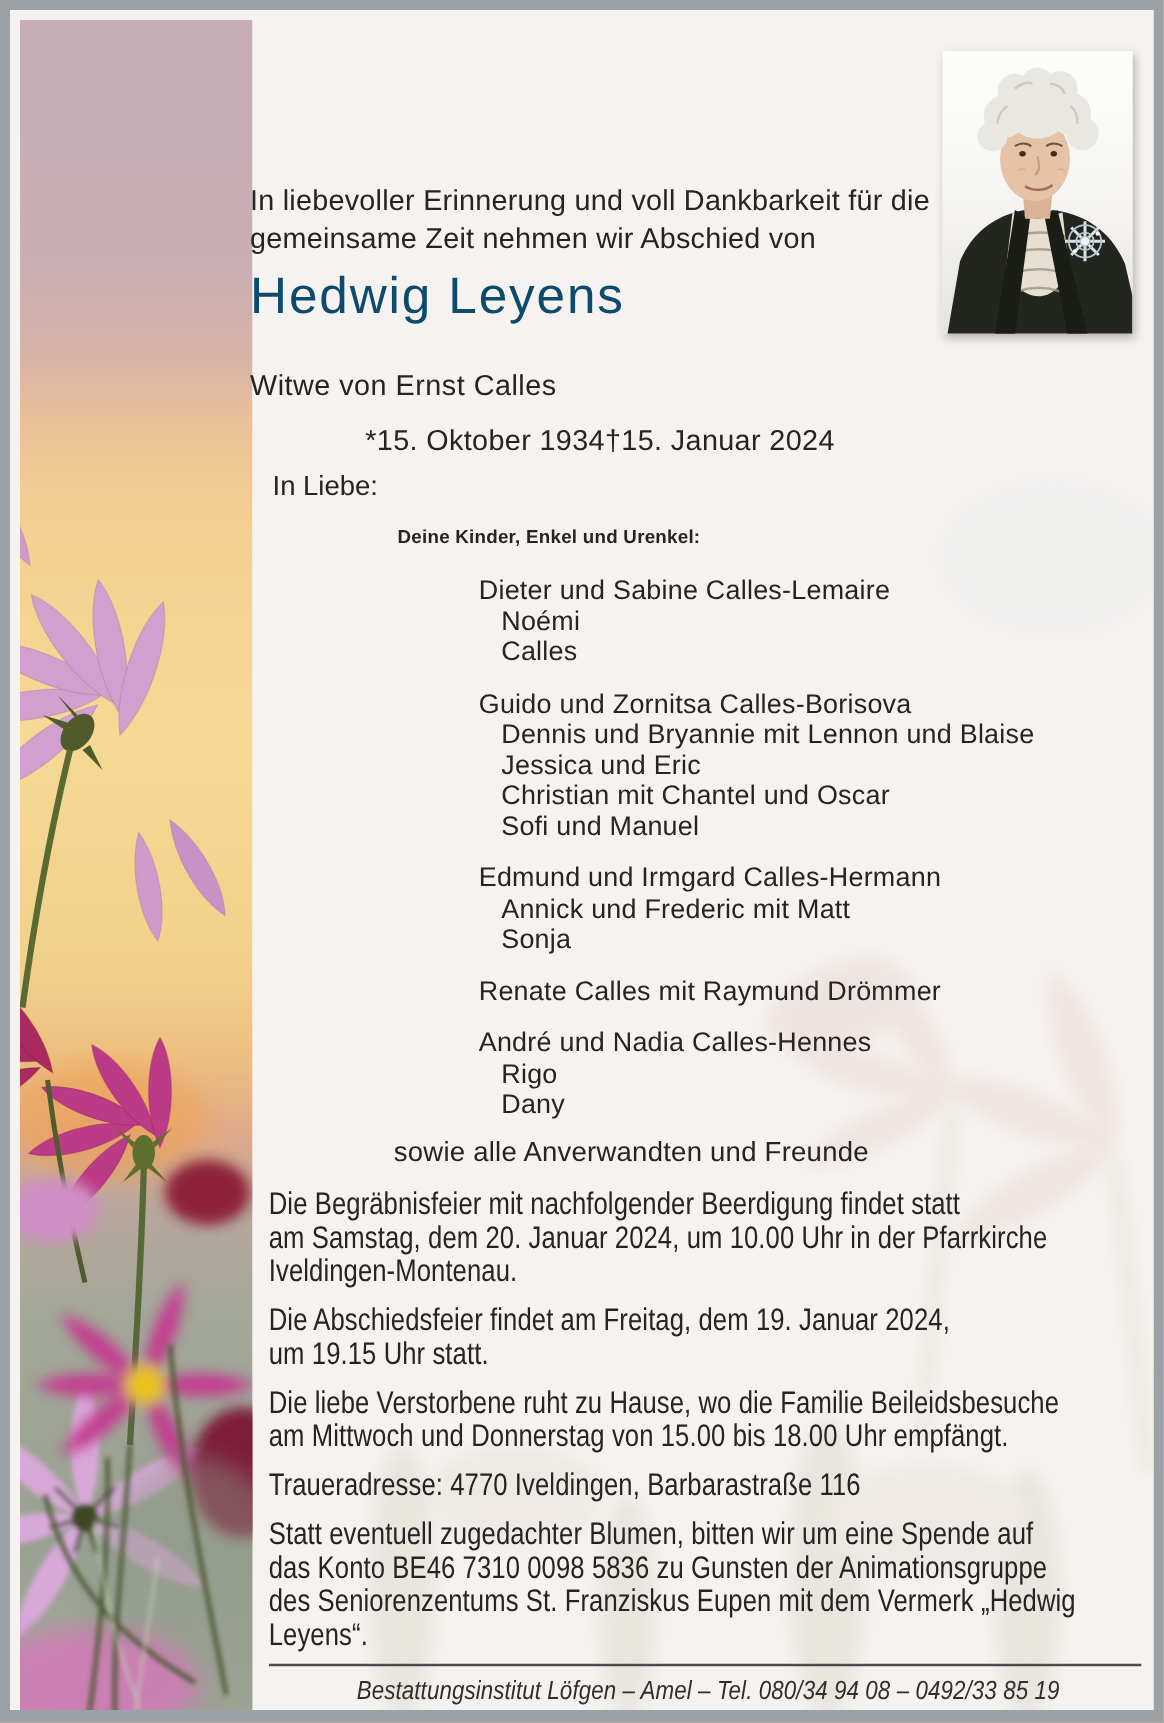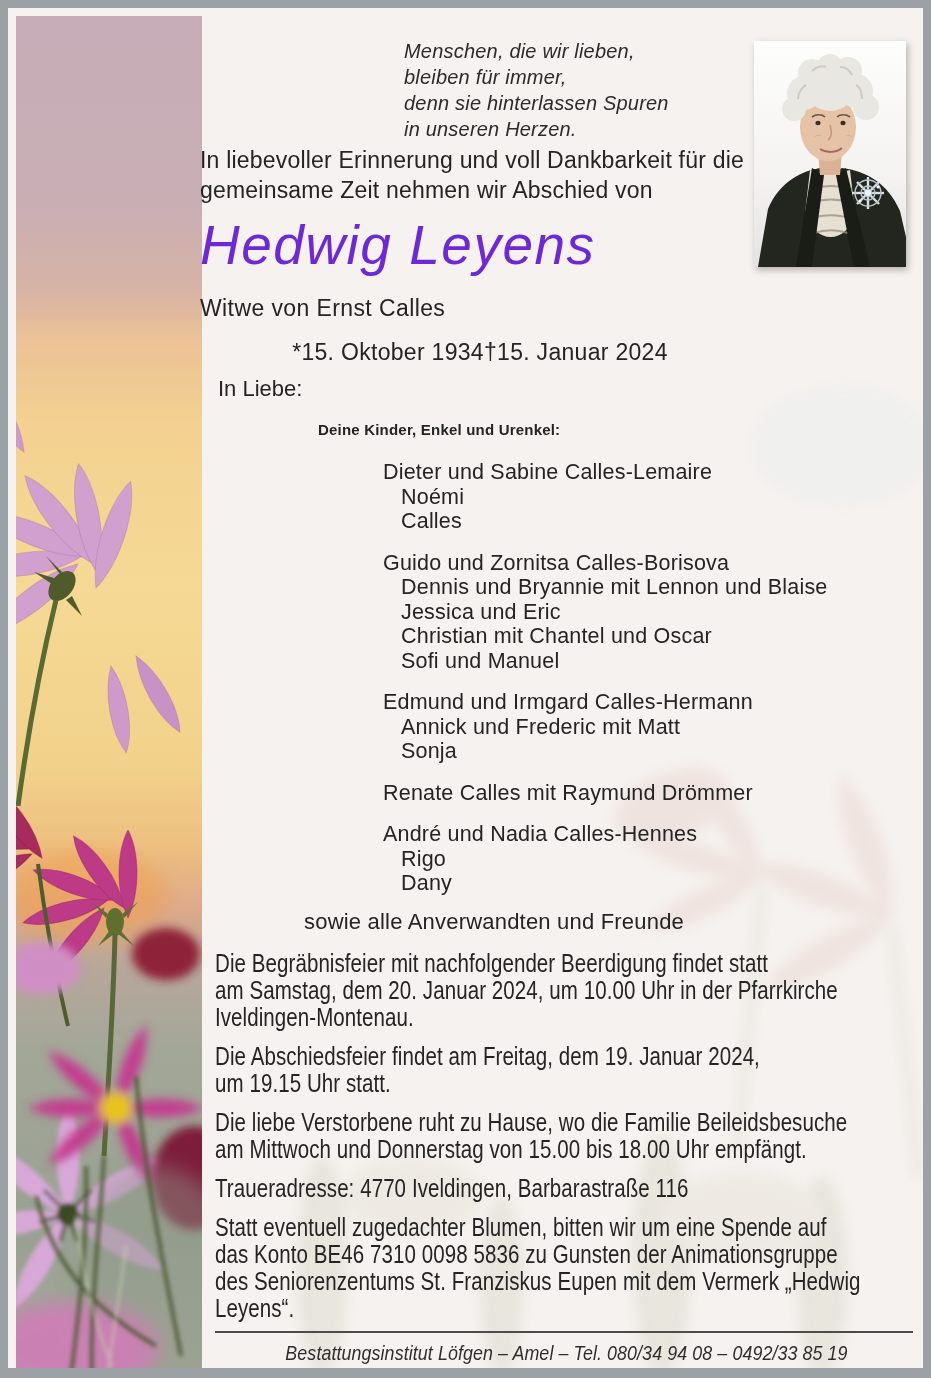--- a/index.html
+++ b/index.html
@@ -23,30 +23,30 @@
     background:#fff;
   }
   .photo svg{display:block;width:100%;height:100%;}
   .poem{
     position:absolute;left:396px;top:30px;
     font-style:italic;font-size:20px;line-height:26px;letter-spacing:.2px;
     white-space:pre-line;color:#2b2b2b;
   }
   .center-col{position:absolute;left:192px;width:560px;text-align:left;}
   .intro{top:137px;font-size:23px;line-height:30px;white-space:pre-line;letter-spacing:.2px;}
-  .name{top:205px;font-size:55px;font-weight:400;letter-spacing:1.5px;color:#6d28d9;font-style:italic;}
+  .name{top:205px;font-size:41px;font-weight:400;letter-spacing:1.5px;color:#0c4a6e;}
   .relation{top:287px;font-size:23px;letter-spacing:.4px;}
   .dates{top:331px;font-size:23px;display:flex;justify-content:center;letter-spacing:.3px;}
   .in-liebe{position:absolute;left:210px;top:368px;font-size:22px;}
   .children-header{position:absolute;left:310px;top:413px;font-size:15px;font-weight:700;letter-spacing:.2px;}
   .families{position:absolute;left:375px;top:452px;font-size:21.5px;line-height:24.5px;letter-spacing:.2px;}
   .family{margin-top:17px;}
   .family:first-child{margin-top:0;}
   .family .child{padding-left:18px;}
-  .closing{position:absolute;left:296px;top:901px;font-size:22px;letter-spacing:.2px;}
+  .closing{position:absolute;left:307px;top:901px;font-size:22px;letter-spacing:.2px;}
   .details{
     position:absolute;left:207px;top:942px;width:854px;
     transform:scaleX(.82);transform-origin:0 0;
     font-size:25px;line-height:27px;letter-spacing:.1px;
   }
   .details p{margin:0 0 12px 0;white-space:pre-line;}
   .rule{position:absolute;left:207px;top:1323px;width:698px;height:2px;background:#4c4c4c;}
   .footer-line{
     position:absolute;left:194px;top:1333px;width:729px;
     text-align:center;font-style:italic;font-size:21px;letter-spacing:.1px;
@@ -295,24 +295,20 @@
           <circle r="13"></circle>
           <circle r="7"></circle>
         </g>
         <circle r="4" fill="#eaf2f6" stroke="#9fb4bf" stroke-width="1"></circle>
         <circle cx="10" cy="-6" r="1.6" fill="#fff"></circle>
         <circle cx="-8" cy="8" r="1.6" fill="#fff"></circle>
       </g>
     </svg>
   </div>
 
-  <div class="poem">Menschen, die wir lieben,
-bleiben für immer,
-denn sie hinterlassen Spuren
-in unseren Herzen.</div>
 
   <div class="center-col intro">In liebevoller Erinnerung und voll Dankbarkeit für die
 gemeinsame Zeit nehmen wir Abschied von</div>
 
   <div class="center-col name">Hedwig Leyens</div>
   <div class="center-col relation">Witwe von Ernst Calles</div>
   <div class="center-col dates">
     <span>*15. Oktober 1934</span>
     <span>†15. Januar 2024</span>
   </div>

